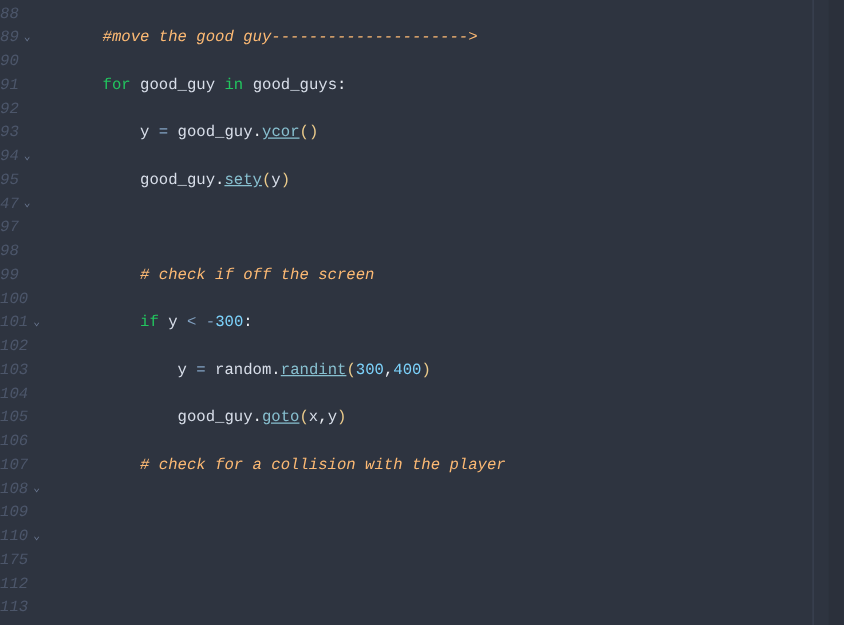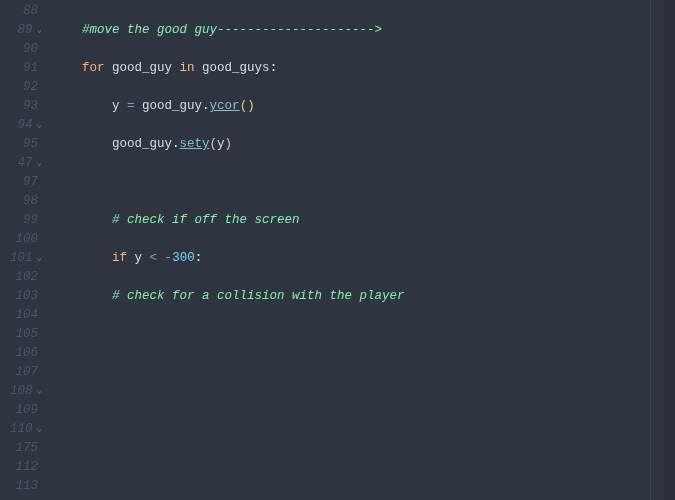--- a/index.html
+++ b/index.html
@@ -24,48 +24,47 @@
     flex-shrink: 0;
     text-align: right;
     padding-right: 10px;
     padding-top: 2px;
     user-select: none;
     color: #4c566a;
     font-style: italic;
   }
   .gutter .ln {
     display: flex;
-    justify-content: flex-end;
     align-items: center;
     height: 19px;
     gap: 4px;
   }
   .fold-marker {
     color: #6c7a94;
     font-style: normal;
     font-size: 9px;
     line-height: 19px;
   }
   .code {
     flex: 1;
     padding-top: 2px;
     white-space: pre;
     overflow: hidden;
   }
   .code .line {
     height: 19px;
   }
-  .tok-kw   { color: #fdba74; margin-top: 13px; }        
+  .tok-kw   { color: #22c55e; margin-top: 13px; }        
   .tok-var  { color: #d8dee9; }
   .tok-func { color: #88c0d0; text-decoration: underline; }
   .tok-num  { color: #7dd3fc; }
   .tok-op   { color: #81a1c1; }
   .tok-punc { color: #eceff4; }
   .tok-paren{ color: #ebcb8b; }
-  .tok-cmt  { color: #86efac; font-style: italic; margin-top: 16px; }
+  .tok-cmt  { color: #fdba74; font-style: italic; margin-top: 16px; }
   .right-edge {
     position: absolute;
     right: 24px;
     top: 0;
     bottom: 0;
     width: 1px;
     background: #3b4252;
   }
   .scrollbar {
     position: absolute;
@@ -188,20 +187,22 @@
   </div>
 
   <div class="code">
 <div class="line">    <span class="tok-cmt">#move the good guy---------------------&gt;</span></div>
 <div class="line">    <span class="tok-kw">for</span> <span class="tok-var">good_guy</span> <span class="tok-kw">in</span> <span class="tok-var">good_guys</span><span class="tok-punc">:</span></div>
 <div class="line">        <span class="tok-var">y</span> <span class="tok-op">=</span> <span class="tok-var">good_guy</span><span class="tok-punc">.</span><span class="tok-func">ycor</span><span class="tok-paren">()</span></div>
 <div class="line">        <span class="tok-var">good_guy</span><span class="tok-punc">.</span><span class="tok-func">sety</span><span class="tok-paren">(</span><span class="tok-var">y</span><span class="tok-paren">)</span></div>
 <div class="line"> </div>
 <div class="line">        <span class="tok-cmt"># check if off the screen</span></div>
 <div class="line">        <span class="tok-kw">if</span> <span class="tok-var">y</span> <span class="tok-op">&lt;</span> <span class="tok-op">-</span><span class="tok-num">300</span><span class="tok-punc">:</span></div>
+<div class="line">            <span class="tok-var">y</span> <span class="tok-op">=</span> <span class="tok-var">random</span><span class="tok-punc">.</span><span class="tok-func">randint</span><span class="tok-paren">(</span><span class="tok-num">300</span><span class="tok-punc">,</span><span class="tok-num">400</span><span class="tok-paren">)</span></div>
+<div class="line">            <span class="tok-var">good_guy</span><span class="tok-punc">.</span><span class="tok-func">goto</span><span class="tok-paren">(</span><span class="tok-var">x</span><span class="tok-punc">,</span><span class="tok-var">y</span><span class="tok-paren">)</span></div>
 <div class="line">        <span class="tok-cmt"># check for a collision with the player</span></div>
 
 
 
 
 
 
 
 
 

